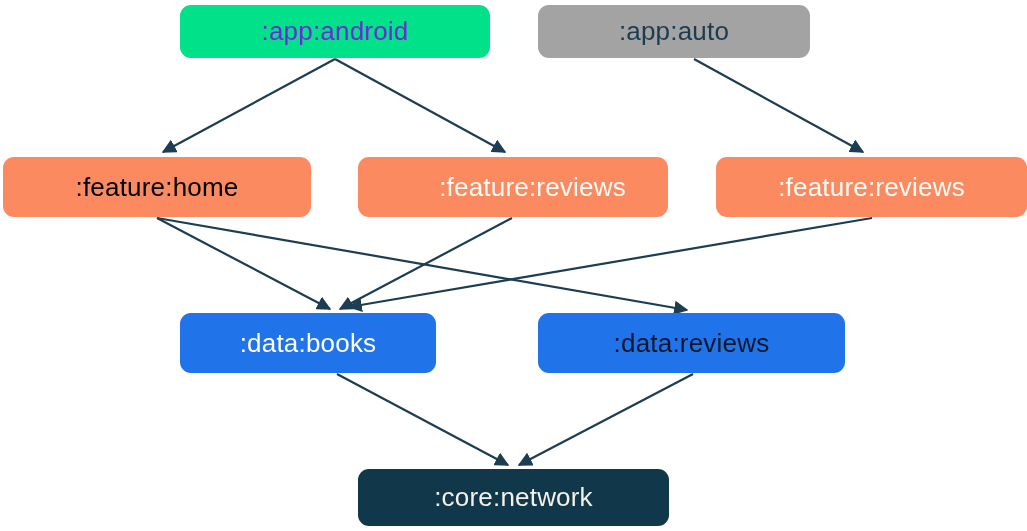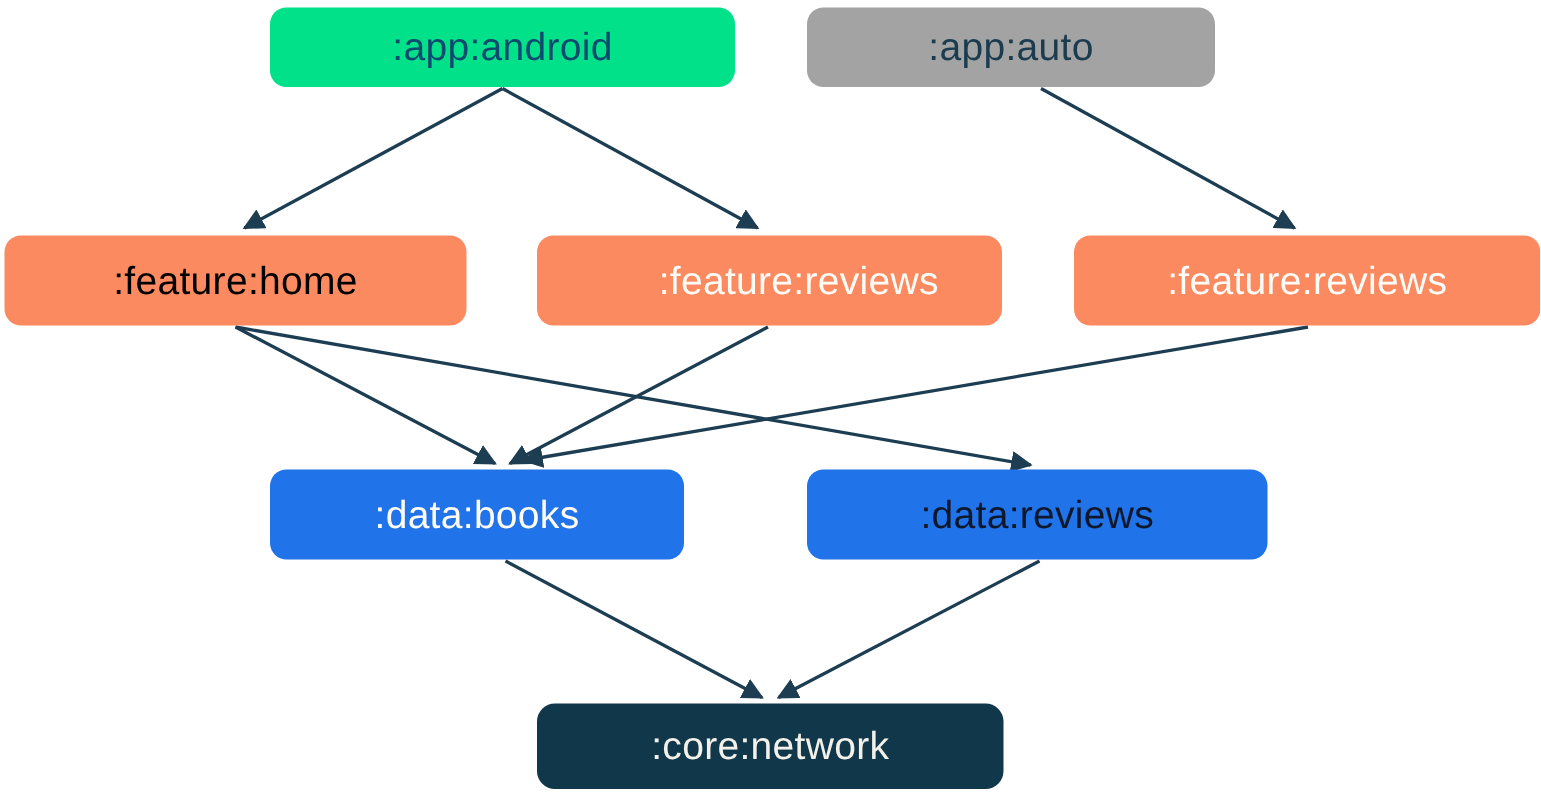--- a/index.html
+++ b/index.html
@@ -50,21 +50,21 @@
       <line x1="335" y1="59" x2="163" y2="152" stroke="#1c3d52" stroke-width="2.2" marker-end="url(#ah)"></line>
       <line x1="335" y1="59" x2="505" y2="152" stroke="#1c3d52" stroke-width="2.2" marker-end="url(#ah)"></line>
       <line x1="694" y1="59" x2="863" y2="152" stroke="#1c3d52" stroke-width="2.2" marker-end="url(#ah)"></line>
       <line x1="157" y1="218" x2="330" y2="309" stroke="#1c3d52" stroke-width="2.2" marker-end="url(#ah)"></line>
       <line x1="157" y1="218" x2="687" y2="310" stroke="#1c3d52" stroke-width="2.2" marker-end="url(#ah)"></line>
       <line x1="512" y1="218" x2="340" y2="309" stroke="#1c3d52" stroke-width="2.2" marker-end="url(#ah)"></line>
       <line x1="872" y1="218" x2="349" y2="307" stroke="#1c3d52" stroke-width="2.2" marker-end="url(#ah)"></line>
       <line x1="337" y1="374" x2="508" y2="465" stroke="#1c3d52" stroke-width="2.2" marker-end="url(#ah)"></line>
       <line x1="693" y1="374" x2="519" y2="465" stroke="#1c3d52" stroke-width="2.2" marker-end="url(#ah)"></line>
     </svg>
-<div class="node" style="left: 180px; top: 5px; width: 310px; height: 53px; background: rgb(0, 225, 138); color: #0c4a6e;">:app:android</div>
+<div class="node" style="left: 180px; top: 5px; width: 310px; height: 53px; background: rgb(0, 225, 138); color: #6d28d9;">:app:android</div>
     <div class="node" style="left: 538px; top: 5px; width: 272px; height: 53px; background: #a3a3a3; color: rgb(27, 59, 79);">:app:auto</div>
     <div class="node" style="left: 3px; top: 157px; width: 308px; height: 60px; background: rgb(252, 138, 96); color: #000000;">:feature:home</div>
     <div class="node" style="left: 358px; top: 157px; width: 310px; height: 60px; background: rgb(252, 138, 96); color: rgb(253, 251, 246); padding-left: 39px;">:feature:reviews</div>
     <div class="node" style="left: 716px; top: 157px; width: 311px; height: 60px; background: rgb(252, 138, 96); color: rgb(253, 251, 246);">:feature:reviews</div>
-    <div class="node" style="left: 180px; top: 313px; width: 276px; height: 60px; background: rgb(32, 115, 232); color: rgb(253, 251, 246);">:data:books</div>
+    <div class="node" style="left: 180px; top: 313px; width: 256px; height: 60px; background: rgb(32, 115, 232); color: rgb(253, 251, 246);">:data:books</div>
     <div class="node" style="left: 538px; top: 313px; width: 307px; height: 60px; background: rgb(32, 115, 232); color: #0f172a;">:data:reviews</div>
-    <div class="node" style="left: 358px; top: 469px; width: 311px; height: 57px; background: rgb(16, 55, 74); color: rgb(244, 241, 234); border-radius: 12px;">:core:network</div>
+    <div class="node" style="left: 358px; top: 469px; width: 311px; height: 57px; background: rgb(16, 55, 74); color: rgb(244, 241, 234);">:core:network</div>
   </div>
 
 </body></html>

